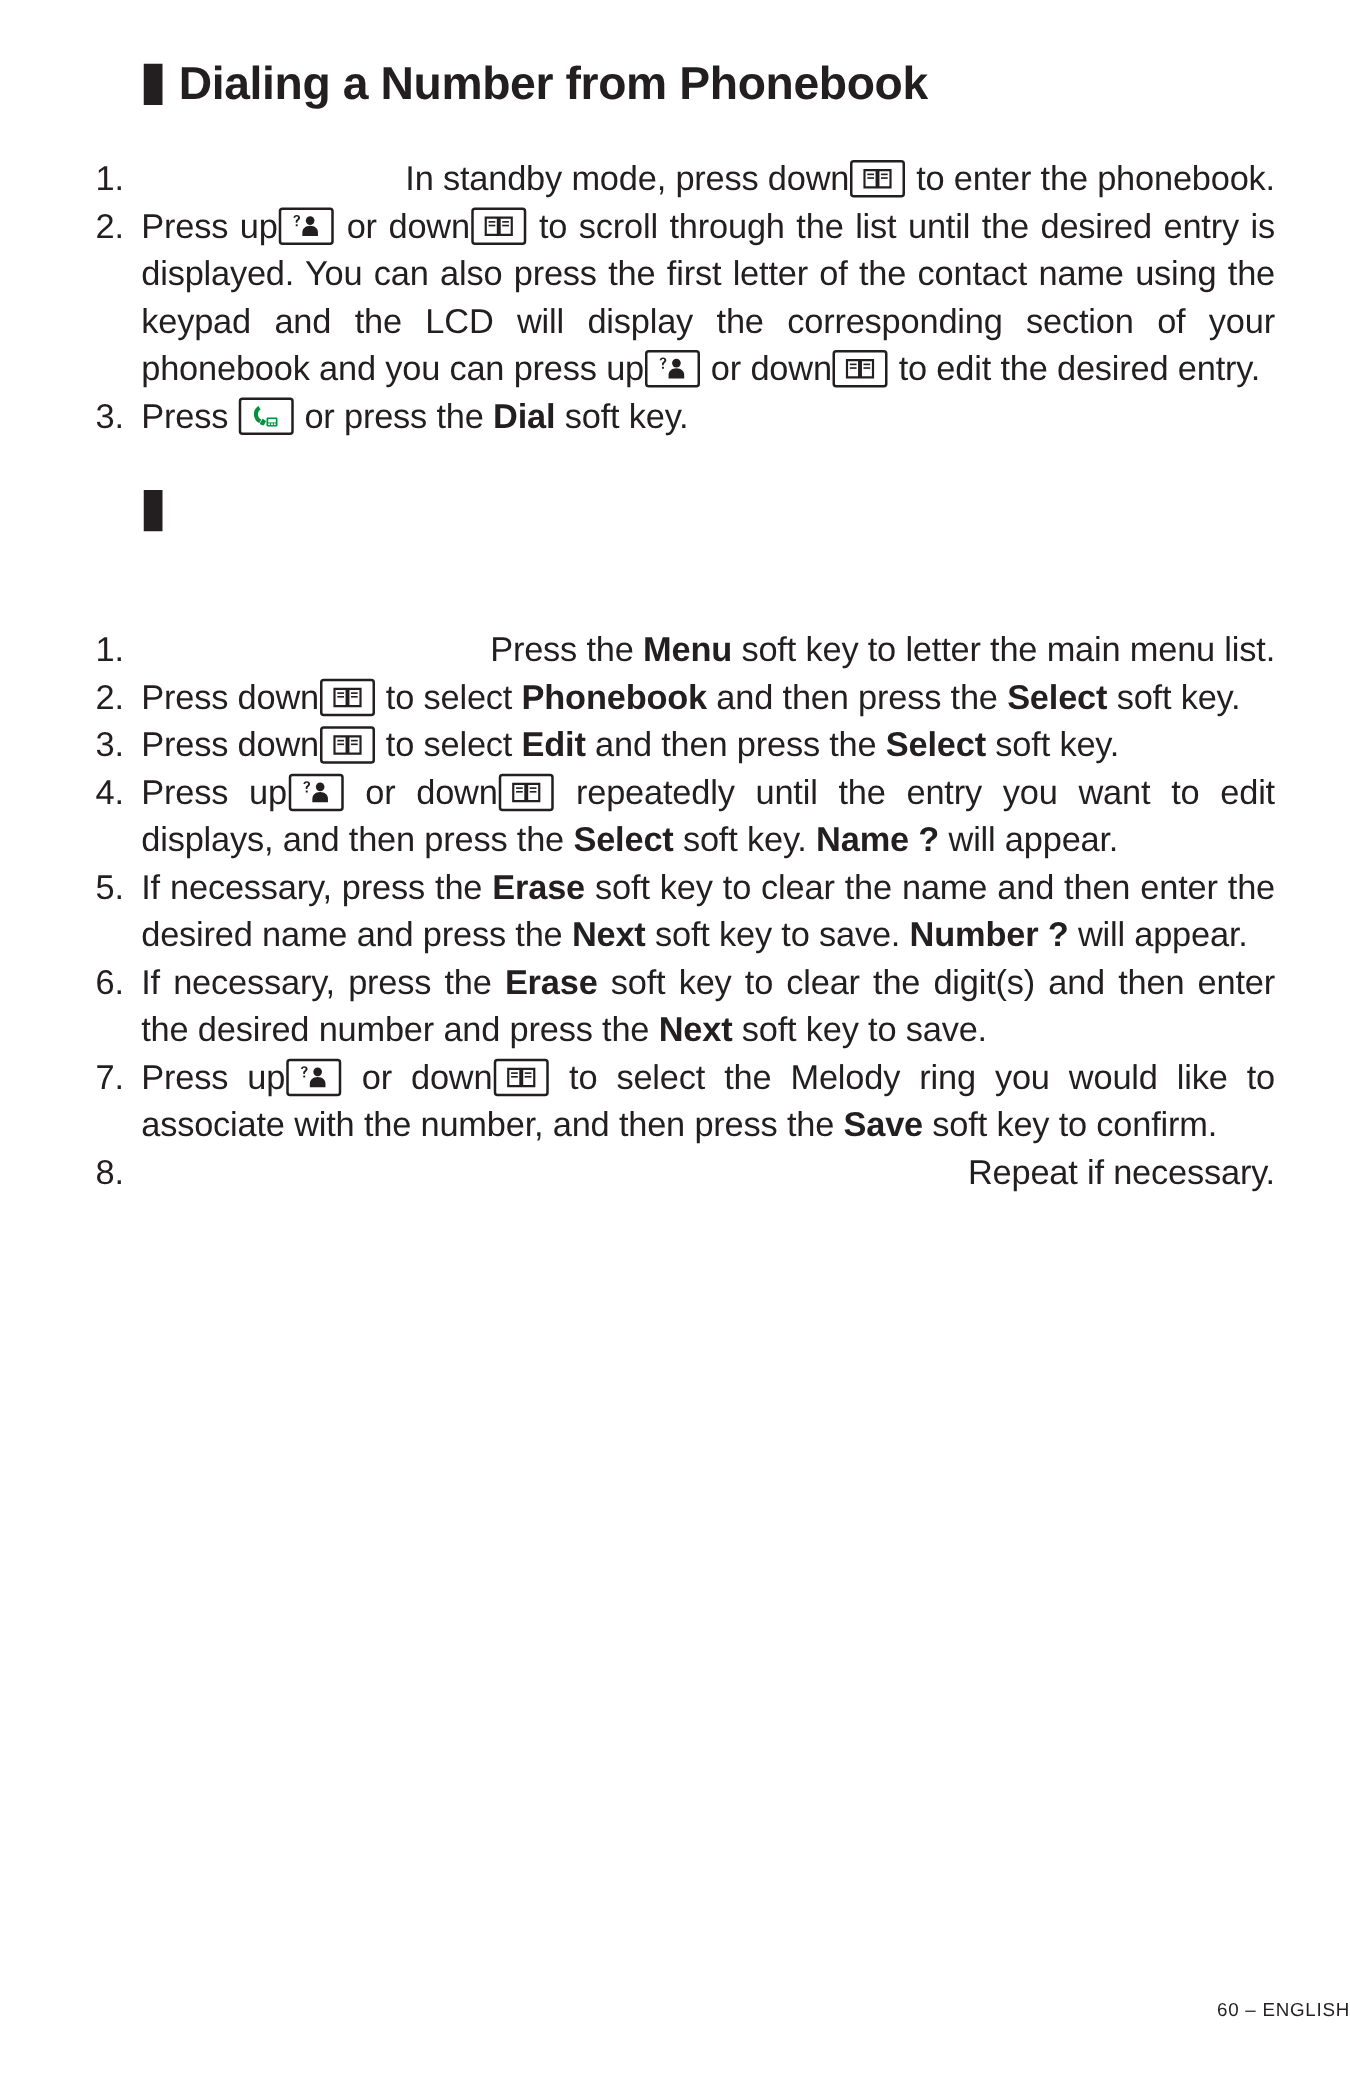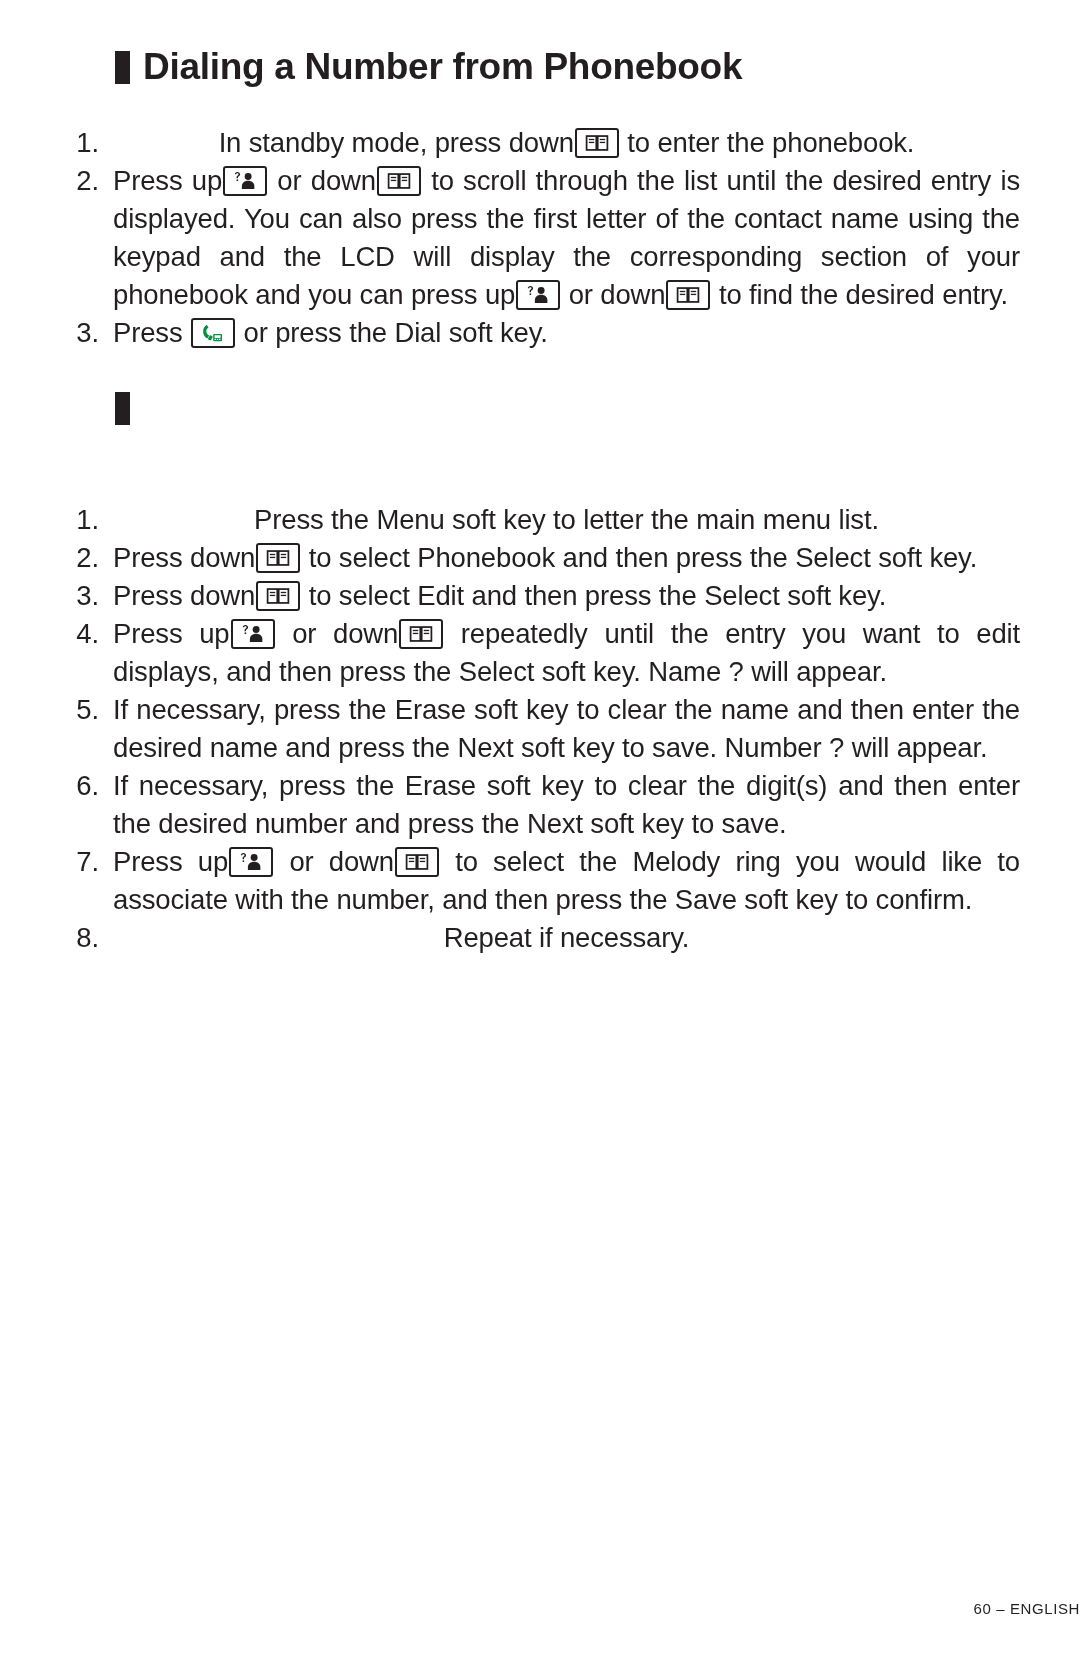--- a/index.html
+++ b/index.html
@@ -74,23 +74,23 @@
     text-align: right;
     padding-right: 14px;
     box-sizing: border-box;
   }
   ol.steps > li .body {
     flex: 1 1 auto;
     text-align: justify;
     text-justify: inter-word;
   }
   ol.steps > li .body.nojust {
-    text-align: center;
-  }
-  .b { font-weight: normal; }
+    text-align: right;
+  }
+  .b { font-weight: bold; }
 
   
   .keyicon {
     display: inline-block;
     vertical-align: -6px;
     box-sizing: border-box;
     border: 2.5px solid #231f20;
     border-radius: 3px;
     background: #ffffff;
     width: 44px;
@@ -174,21 +174,21 @@
               </g>
             </svg></span><span> or down</span><span class="keyicon"><svg viewBox="0 0 44 30" xmlns="http://www.w3.org/2000/svg">
               <rect x="9" y="6" width="26" height="18" fill="#231f20"></rect>
               <path d="M11 8 h9.2 v14 h-9.2 z" fill="#ffffff"></path>
               <path d="M23.8 8 h9.2 v14 h-9.2 z" fill="#ffffff"></path>
               <rect x="21.2" y="7" width="1.6" height="16" fill="#231f20"></rect>
               <rect x="12.6" y="10.2" width="6.2" height="1.5" fill="#231f20"></rect>
               <rect x="25.2" y="10.2" width="6.2" height="1.5" fill="#231f20"></rect>
               <rect x="12.6" y="13.6" width="6.2" height="1.5" fill="#231f20"></rect>
               <rect x="25.2" y="13.6" width="6.2" height="1.5" fill="#231f20"></rect>
-            </svg></span><span> to find the desired entry.</span></span>
+            </svg></span><span> to edit the desired entry.</span></span>
       </li>
       <li>
         <span class="num">3.</span>
         <span class="body"><span>Press </span><span class="keyicon phone"><svg viewBox="0 0 44 30" xmlns="http://www.w3.org/2000/svg">
               <g fill="#00923f">
                 <path d="M14.8 5.6c-2.6 1.4-4.2 4.3-4.2 7.6 0 3.6 2 6.8 5 8.1l1.9-3.3c-1.9-.9-3.2-2.8-3.2-4.9 0-1.9 1-3.6 2.5-4.4z"></path>
                 <path d="M18.6 17.3l-2.3 4c-.3.5-.1 1.1.4 1.3l2 .8c.5.2 1.1 0 1.3-.5l1.9-3.6z"></path>
                 <rect x="22.2" y="16.2" width="10.2" height="8.2" rx="1"></rect>
                 <rect x="23.8" y="17.6" width="7" height="3.1" fill="#ffffff"></rect>
                 <rect x="23.8" y="21.6" width="1.7" height="1.5" fill="#ffffff"></rect>

